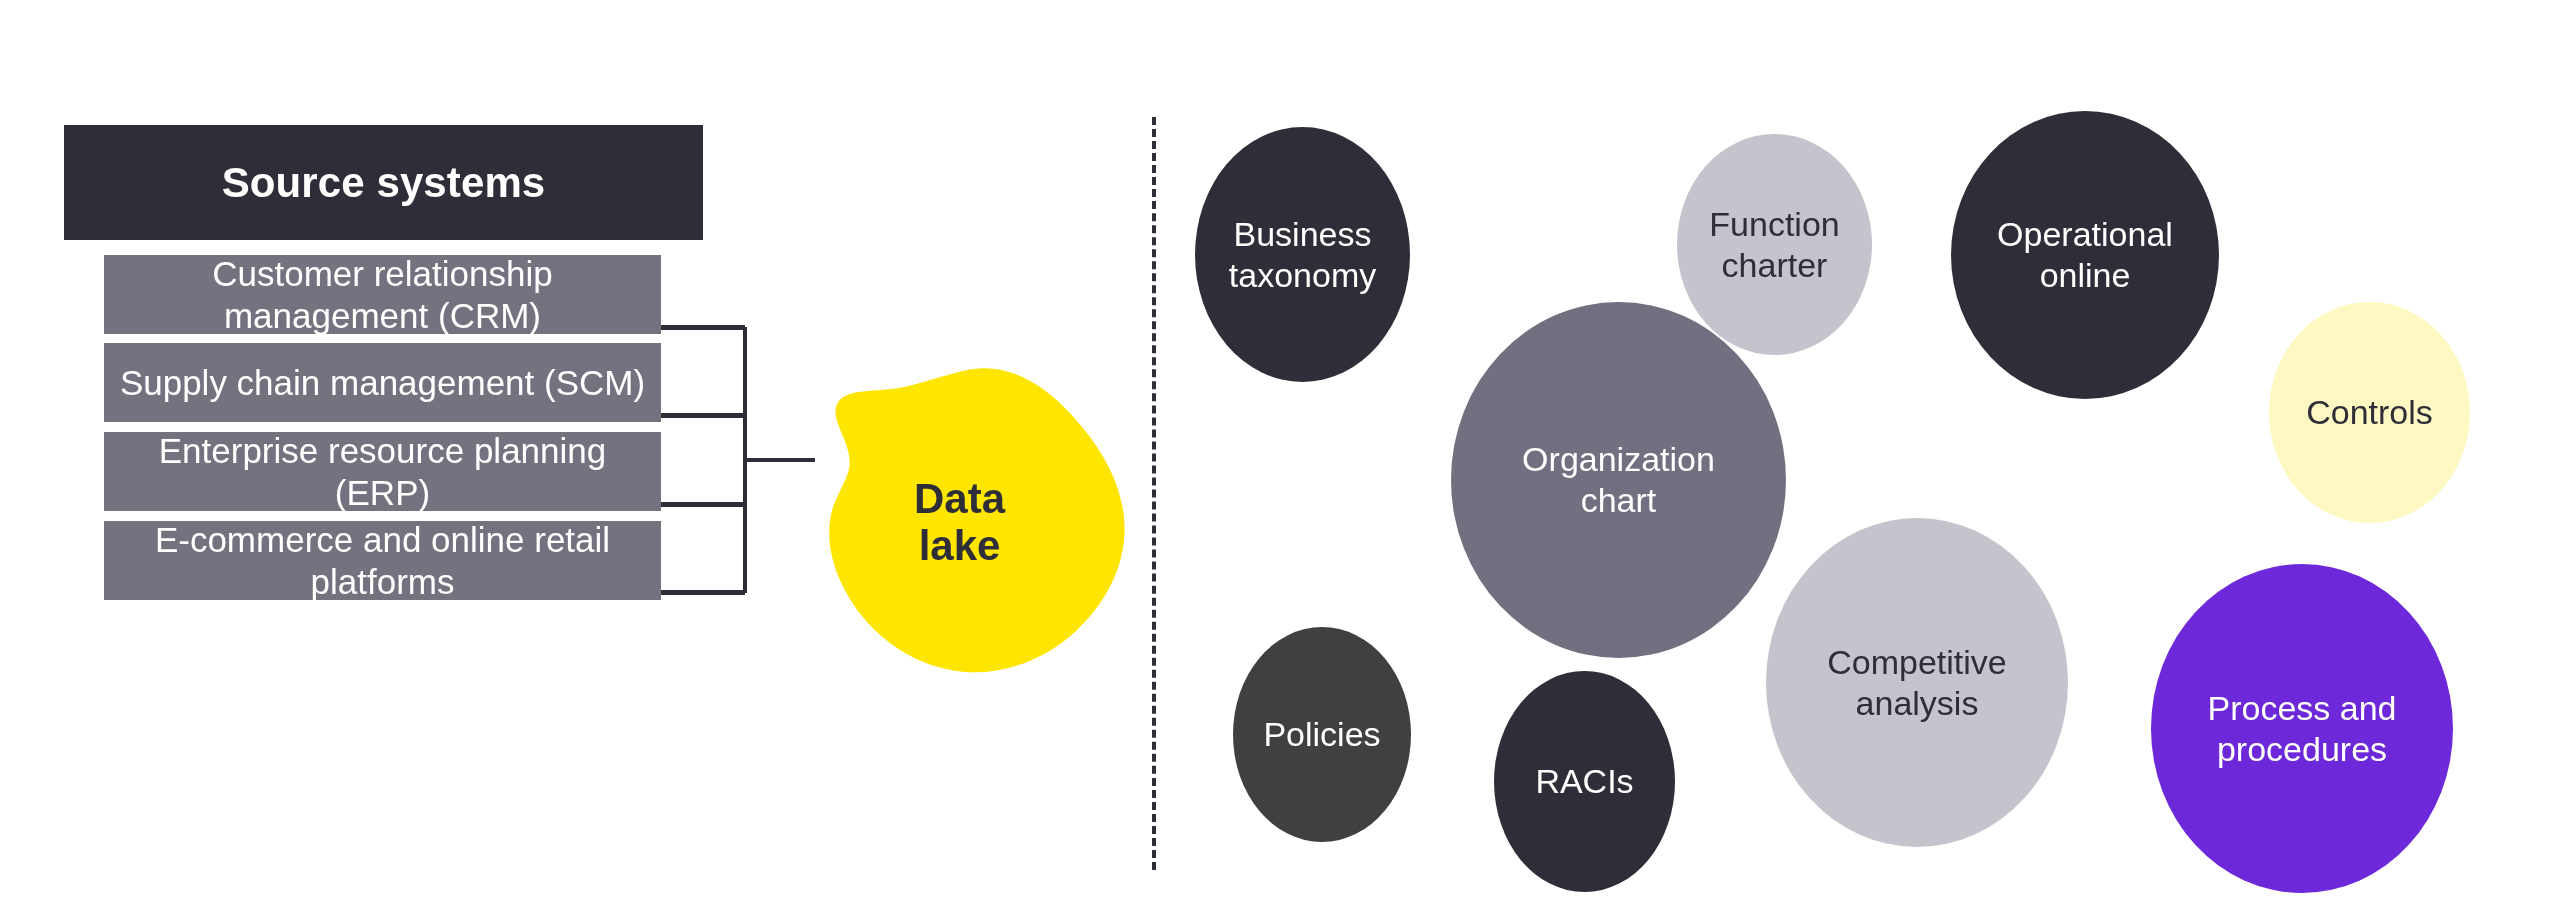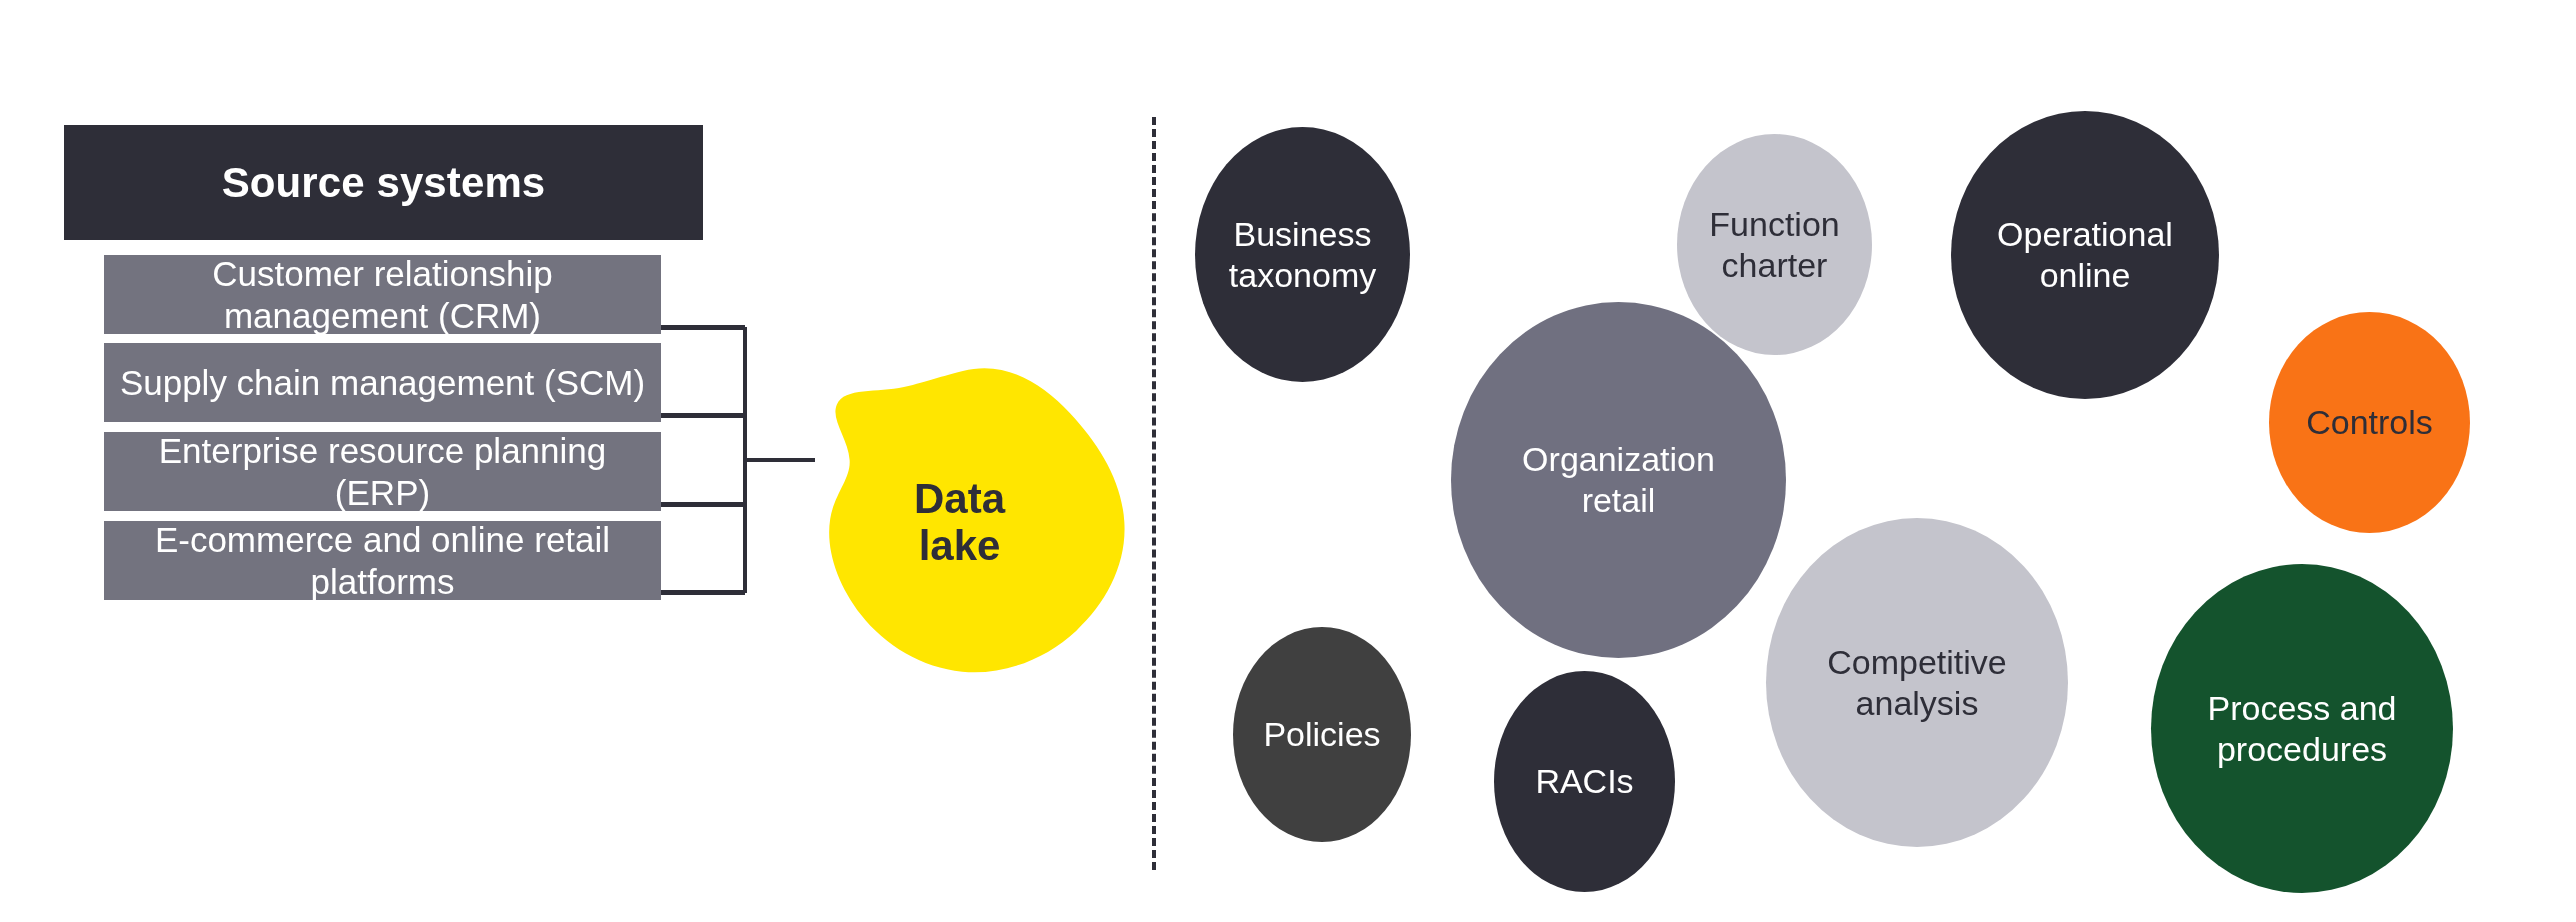--- a/index.html
+++ b/index.html
@@ -198,35 +198,35 @@
   <div class="bubble" style="left:1677px; top:134px; width:195px; height:221px; background:#C4C4CC; color:#2E2E38;">
     <div class="bubble-label">Function
 charter</div>
   </div>
 
   <div class="bubble" style="left:1951px; top:111px; width:268px; height:288px; background:#2E2E38; color:#FFFFFF;">
     <div class="bubble-label">Operational
 online</div>
   </div>
 
-  <div class="bubble" style="left:2269px; top:312px; width:201px; height:221px; background:#f97316; color:#2E2E38;">
+  <div class="bubble" style="left:2269px; top:302px; width:201px; height:221px; background:#fef9c3; color:#2E2E38;">
     <div class="bubble-label">Controls</div>
   </div>
 
   <div class="bubble" style="left:1451px; top:302px; width:335px; height:356px; background:#707080; color:#FFFFFF;">
     <div class="bubble-label">Organization
-retail</div>
+chart</div>
   </div>
 
   <div class="bubble" style="left:1766px; top:518px; width:302px; height:329px; background:#C4C4CC; color:#2E2E38;">
     <div class="bubble-label">Competitive
 analysis</div>
   </div>
 
-  <div class="bubble" style="left:2151px; top:564px; width:302px; height:329px; background:#14532d; color:#FFFFFF;">
+  <div class="bubble" style="left:2151px; top:564px; width:302px; height:329px; background:#6d28d9; color:#FFFFFF;">
     <div class="bubble-label">Process and
 procedures</div>
   </div>
 
   <div class="bubble" style="left:1233px; top:627px; width:178px; height:215px; background:#404040; color:#FFFFFF;justify-content:center;">
     <div class="bubble-label">Policies</div>
   </div>
 
   <div class="bubble" style="left:1494px; top:671px; width:181px; height:221px; background:#2E2E38; color:#FFFFFF;">
     <div class="bubble-label">RACIs</div>

